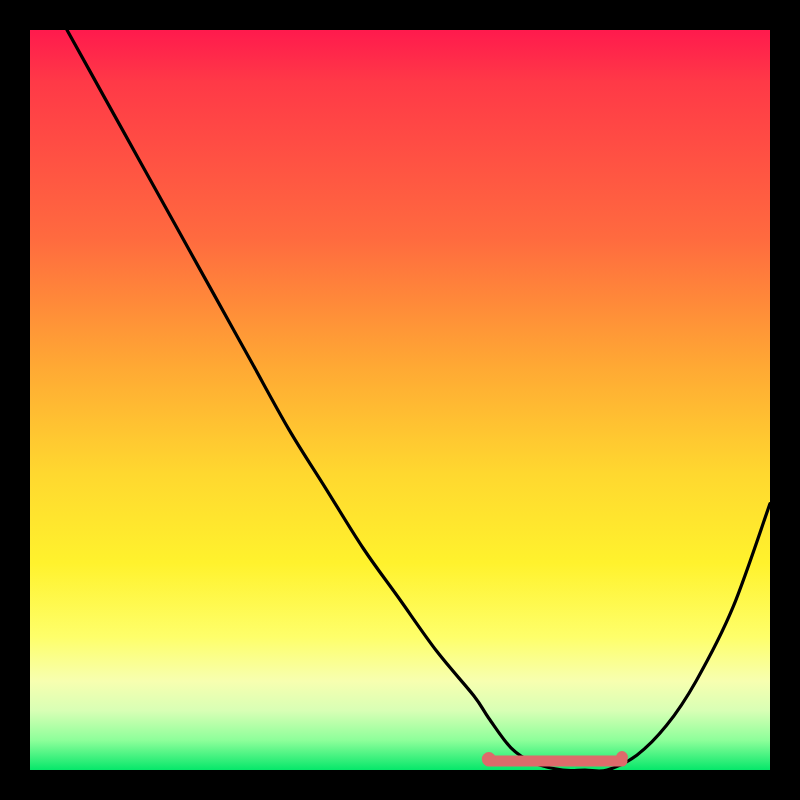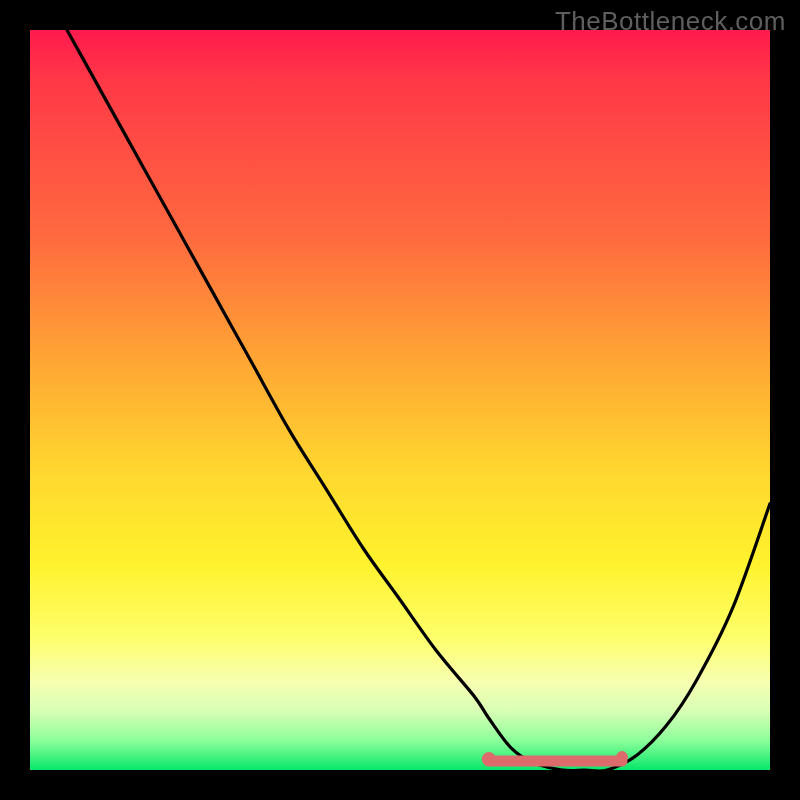--- a/index.html
+++ b/index.html
@@ -63,21 +63,20 @@
     top: 0;
     width: 100%;
     height: 100%;
   }
 </style>
 </head>
 <body>
 
 <div class="frame">
 
-  <div class="watermark">TheBottleneck.com</div>
 
   <div class="plot-area">
     <div class="gradient-bg"></div>
 
     <svg class="curve" viewBox="0 0 740 740" preserveAspectRatio="none">
       <path id="curve-path" fill="none" stroke="#000" stroke-width="3.2" stroke-linecap="round" stroke-linejoin="round" d="M 37.0 0.0 C 43.2 11.1, 61.7 44.4, 74.0 66.6 C 86.3 88.8, 98.7 111.0, 111.0 133.2 C 123.3 155.4, 135.7 177.6, 148.0 199.8 C 160.3 222.0, 172.7 244.2, 185.0 266.4 C 197.3 288.6, 209.7 310.8, 222.0 333.0 C 234.3 355.2, 246.7 378.6, 259.0 399.6 C 271.3 420.6, 283.7 439.1, 296.0 458.8 C 308.3 478.5, 320.7 499.5, 333.0 518.0 C 345.3 536.5, 357.7 552.5, 370.0 569.8 C 382.3 587.1, 394.7 605.6, 407.0 621.6 C 419.3 637.6, 435.4 654.9, 444.0 666.0 C 452.6 677.1, 452.6 679.6, 458.8 688.2 C 465.0 696.8, 473.6 710.4, 481.0 717.8 C 488.4 725.2, 494.6 728.9, 503.2 732.6 C 511.8 736.3, 524.2 738.8, 532.8 740.0 C 541.4 741.2, 547.6 740.0, 555.0 740.0 C 562.4 740.0, 568.6 742.5, 577.2 740.0 C 585.8 737.5, 596.9 732.6, 606.8 725.2 C 616.7 717.8, 626.5 707.9, 636.4 695.6 C 646.3 683.3, 654.9 670.9, 666.0 651.2 C 677.1 631.5, 690.7 606.8, 703.0 577.2 C 715.3 547.6, 733.8 490.9, 740.0 473.6"></path>
 
       <line id="band-line" stroke="#dd6b6b" stroke-width="11" stroke-linecap="round" x1="458.8" y1="731.12" x2="592" y2="731.12"></line>
       <circle id="band-dot-a" r="7" fill="#dd6b6b" cx="458.8" cy="729.12"></circle>
       <circle id="band-dot-b" r="6" fill="#dd6b6b" cx="592" cy="727.12"></circle>

